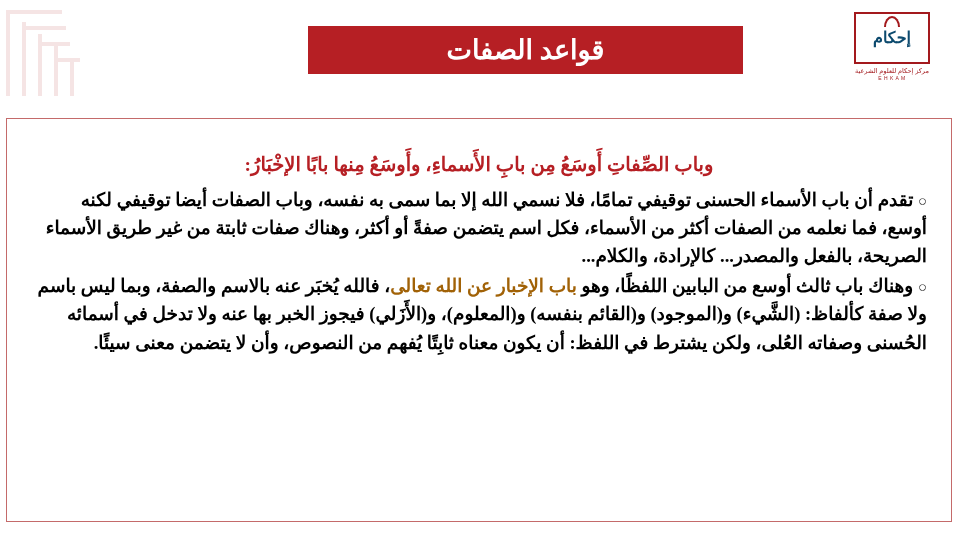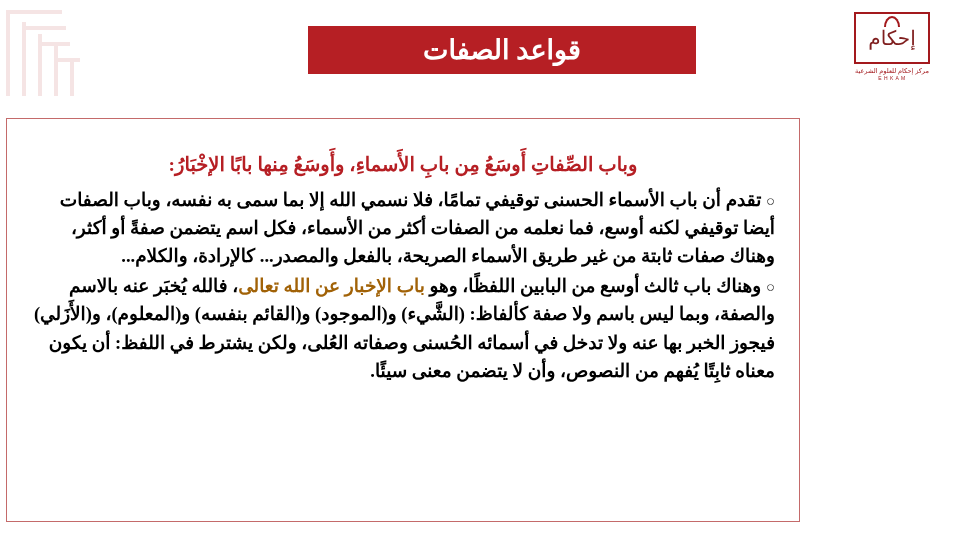--- a/index.html
+++ b/index.html
@@ -28,21 +28,21 @@
   .watermark .bar {
     position: absolute;
     background: #b02a2a;
   }
 
   
   .title-banner {
     position: absolute;
     top: 26px;
     left: 308px;
-    width: 388px;
+    width: 435px;
     height: 48px;
     background: #b61f24;
     display: flex;
     align-items: center;
     justify-content: center;
   }
   .title-banner .title-text {
     color: #ffffff;
     font-size: 27px;
     font-weight: bold;
@@ -63,23 +63,23 @@
     height: 48px;
     margin: 0 auto;
     border: 2px solid #a3191d;
     background: #ffffff;
     position: relative;
     display: flex;
     align-items: center;
     justify-content: center;
   }
   .logo-frame .logo-word {
-    color: #7f1d1d;
-    font-size: 20px;
-    font-weight: normal;
+    color: #0c4a6e;
+    font-size: 16px;
+    font-weight: bold;
     line-height: 1;
   }
   .logo-frame .dome {
     position: absolute;
     top: 2px;
     left: 50%;
     transform: translateX(-50%);
     width: 12px;
     height: 9px;
     border: 2px solid #a3191d;
@@ -98,21 +98,21 @@
     font-size: 5px;
     letter-spacing: 0.5px;
     font-family: "Liberation Sans", sans-serif;
   }
 
   
   .content-box {
     position: absolute;
     top: 118px;
     left: 6px;
-    width: 794px;
+    width: 946px;
     height: 404px;
     border: 1px solid #c46a6a;
     background: #ffffff;
     box-sizing: border-box;
     padding: 34px 20px 10px 20px;
   }
 
   .heading-line {
     text-align: center;
     color: #b61f24;

